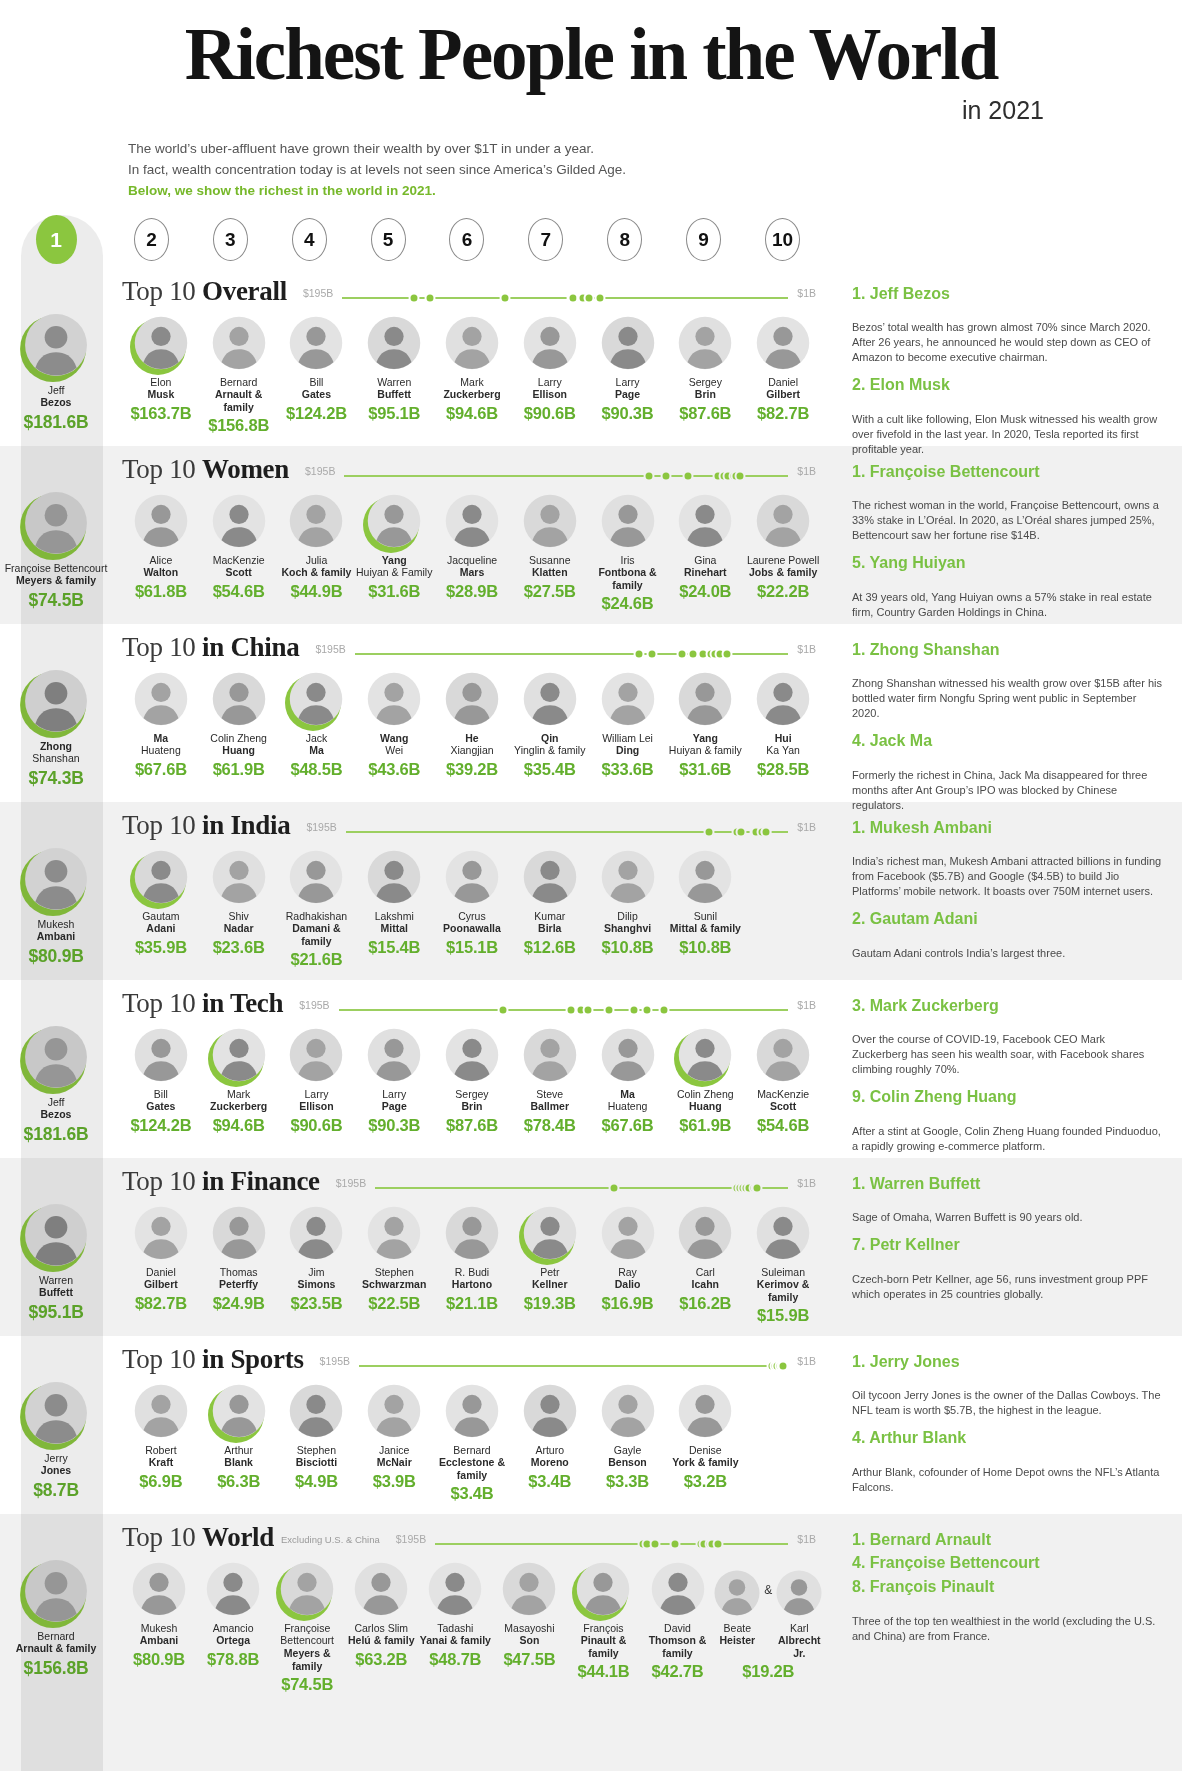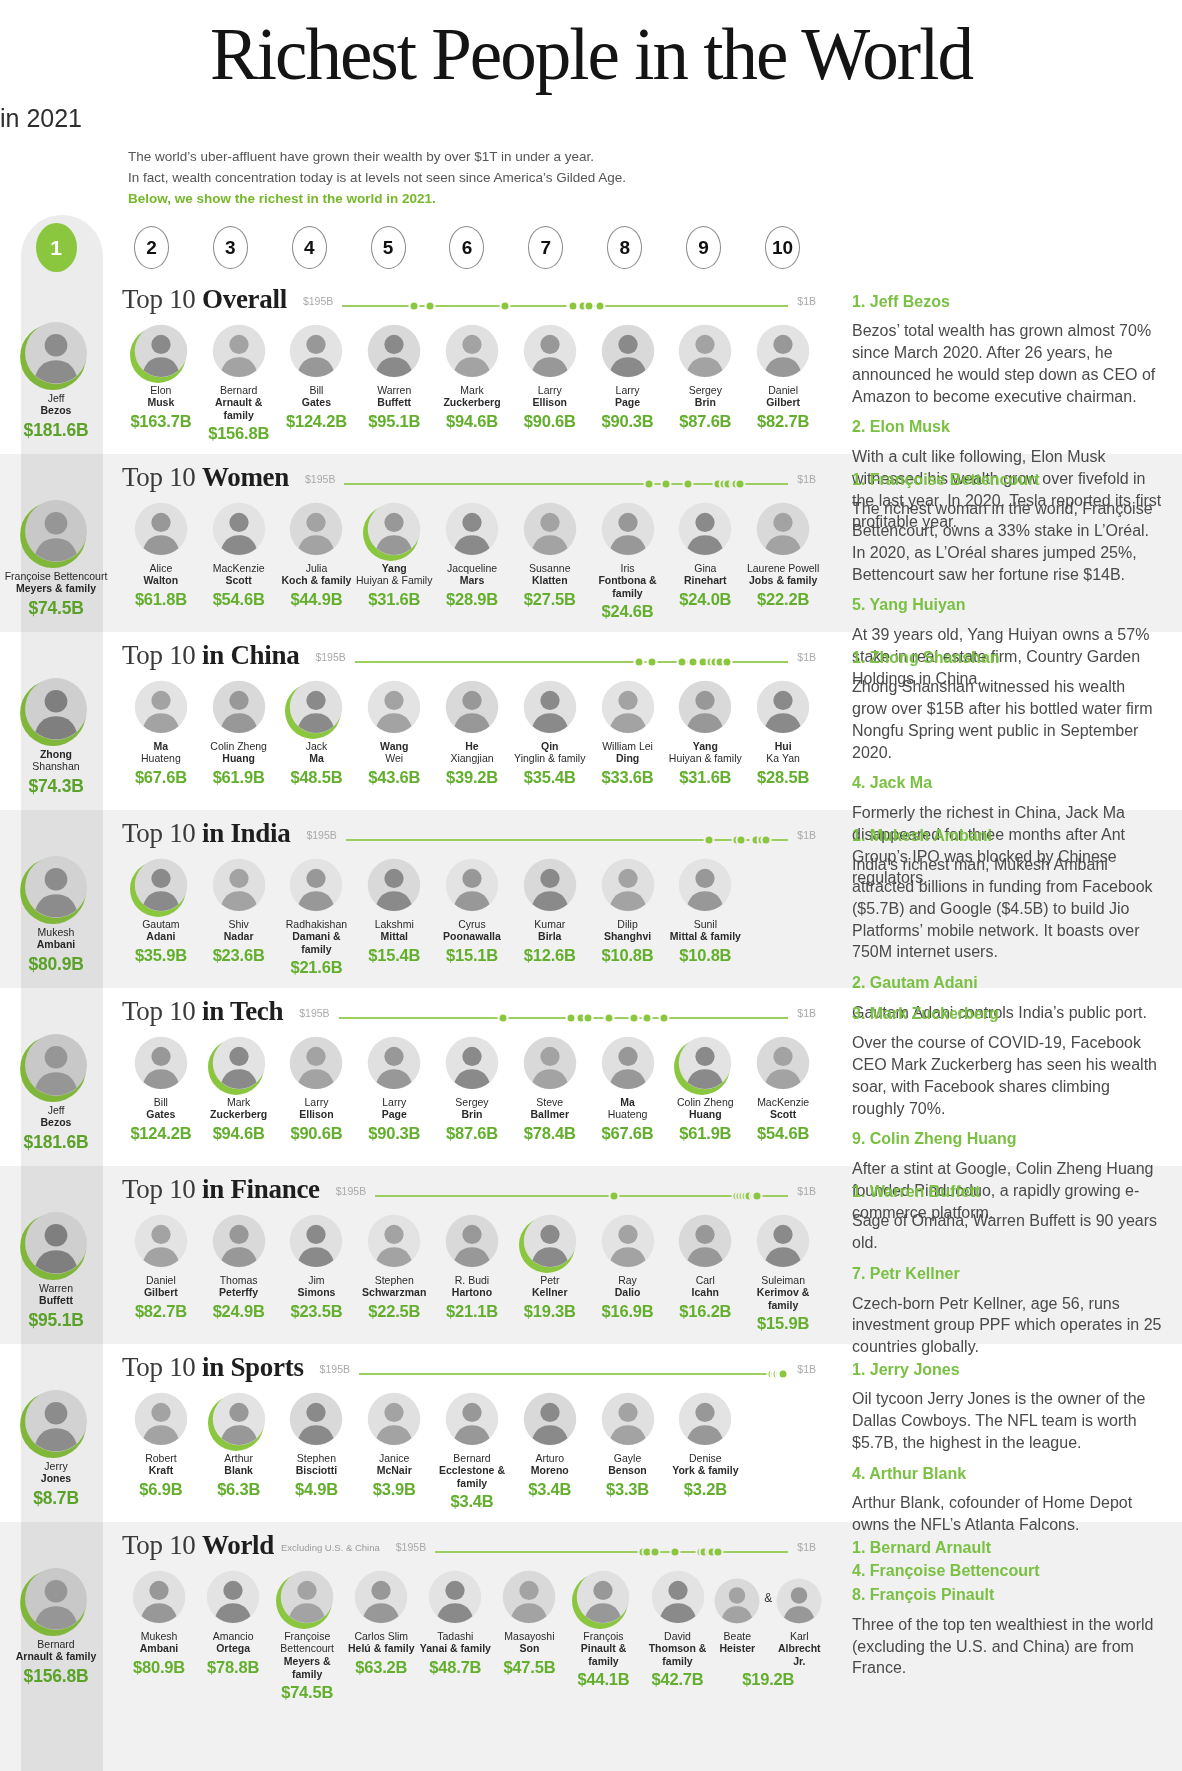--- a/index.html
+++ b/index.html
@@ -9,22 +9,22 @@
   *{box-sizing:border-box;}
   html,body{margin:0;padding:0;}
   body{width:1182px;height:1771px;overflow:hidden;background:#fff;position:relative;
        font-family:"Liberation Sans",sans-serif;-webkit-font-smoothing:antialiased;}
   
   #rank1-strip{position:absolute;left:21px;top:215px;width:82px;bottom:0;
        background:rgba(0,0,0,0.075);border-radius:41px 41px 0 0;z-index:1;}
   
   .masthead{padding-top:8px;position:relative;z-index:2;}
   .masthead h1{font-family:"Liberation Serif","DejaVu Serif",serif;font-size:73px;line-height:1.12;
-       margin:6px 0 12px;text-align:center;font-weight:normal;letter-spacing:-2px;color:#141414;}
-  .in2021{margin-right:138px;font-size:25px;color:#2e2e2e;margin-top:-4px;}
+       margin:6px 0 4px;text-align:center;font-weight:bold;letter-spacing:-2px;color:#141414;}
+  .in2021{text-align:right;margin-right:138px;font-size:25px;color:#2e2e2e;margin-top:-4px;}
   .intro{margin:14px 8px 0 128px;font-size:13.5px;color:#555;line-height:1.55;}
   .intro .green{color:var(--green);font-weight:bold;}
   
   .grid3{display:grid;grid-template-columns:112px 710px 360px;}
   #ranksrow{margin-top:10px;height:56px;align-items:center;position:relative;z-index:2;}
   .rank1cell{display:flex;justify-content:center;}
   .rankgrid{display:grid;grid-template-columns:repeat(9,1fr);align-items:center;}
   .rcircle{width:35px;height:43px;border:1.2px solid #8a8a8a;border-radius:50%;margin:0 auto;
        display:flex;align-items:center;justify-content:center;font-weight:bold;font-size:19px;color:#111;background:transparent;}
   .rcircle.first{width:41px;height:49px;background:var(--dotgreen);border:none;color:#fff;font-size:21px;}
@@ -60,21 +60,21 @@
   .value{font-size:16.5px;font-weight:bold;color:var(--valgreen);margin-top:2px;letter-spacing:-0.2px;}
   .leader .value{font-size:17.5px;}
   
   .pairwrap{display:flex;align-items:flex-start;justify-content:center;}
   .subperson{display:flex;flex-direction:column;align-items:center;text-align:center;width:52px;}
   .subperson .avatar{width:48px;height:48px;margin-top:8px;}
   .amp{font-size:12px;color:#333;margin:22px 1px 0;}
   
   .anns{padding:16px 20px 0 30px;}
   .ann h4{color:var(--anngreen);font-size:16px;margin:0 0 3px;line-height:1.3;}
-  .ann p{color:var(--body);font-size:16px;line-height:1.36;margin:8px 0 10px;}
+  .ann p{color:var(--body);font-size:11px;line-height:1.36;margin:16px 0 10px;}
 </style>
 </head>
 <body>
 
 <div id="rank1-strip"></div>
 
 <div class="masthead">
   <h1>Richest People in the World</h1>
   <div class="in2021">in 2021</div>
   <div class="intro">
@@ -781,21 +781,21 @@
             </div>
           </div>
         </div>
         <aside class="anns">
           <div class="ann">
             <h4>1. Mukesh Ambani</h4>
             <p>India’s richest man, Mukesh Ambani attracted billions in funding from Facebook ($5.7B) and Google ($4.5B) to build Jio Platforms’ mobile network. It boasts over 750M internet users.</p>
           </div>
           <div class="ann">
             <h4>2. Gautam Adani</h4>
-            <p>Gautam Adani controls India’s public port.</p>
+            <p>Gautam Adani controls India’s largest three.</p>
           </div>
         </aside>
       </div>
     </section>
     <section class="section">
       <div class="grid3">
         <div class="leader">
           <div class="avatar hl">
             <svg viewBox="0 0 64 64">
               <circle cx="32" cy="32" r="30" fill="#d9d9d9"></circle>

